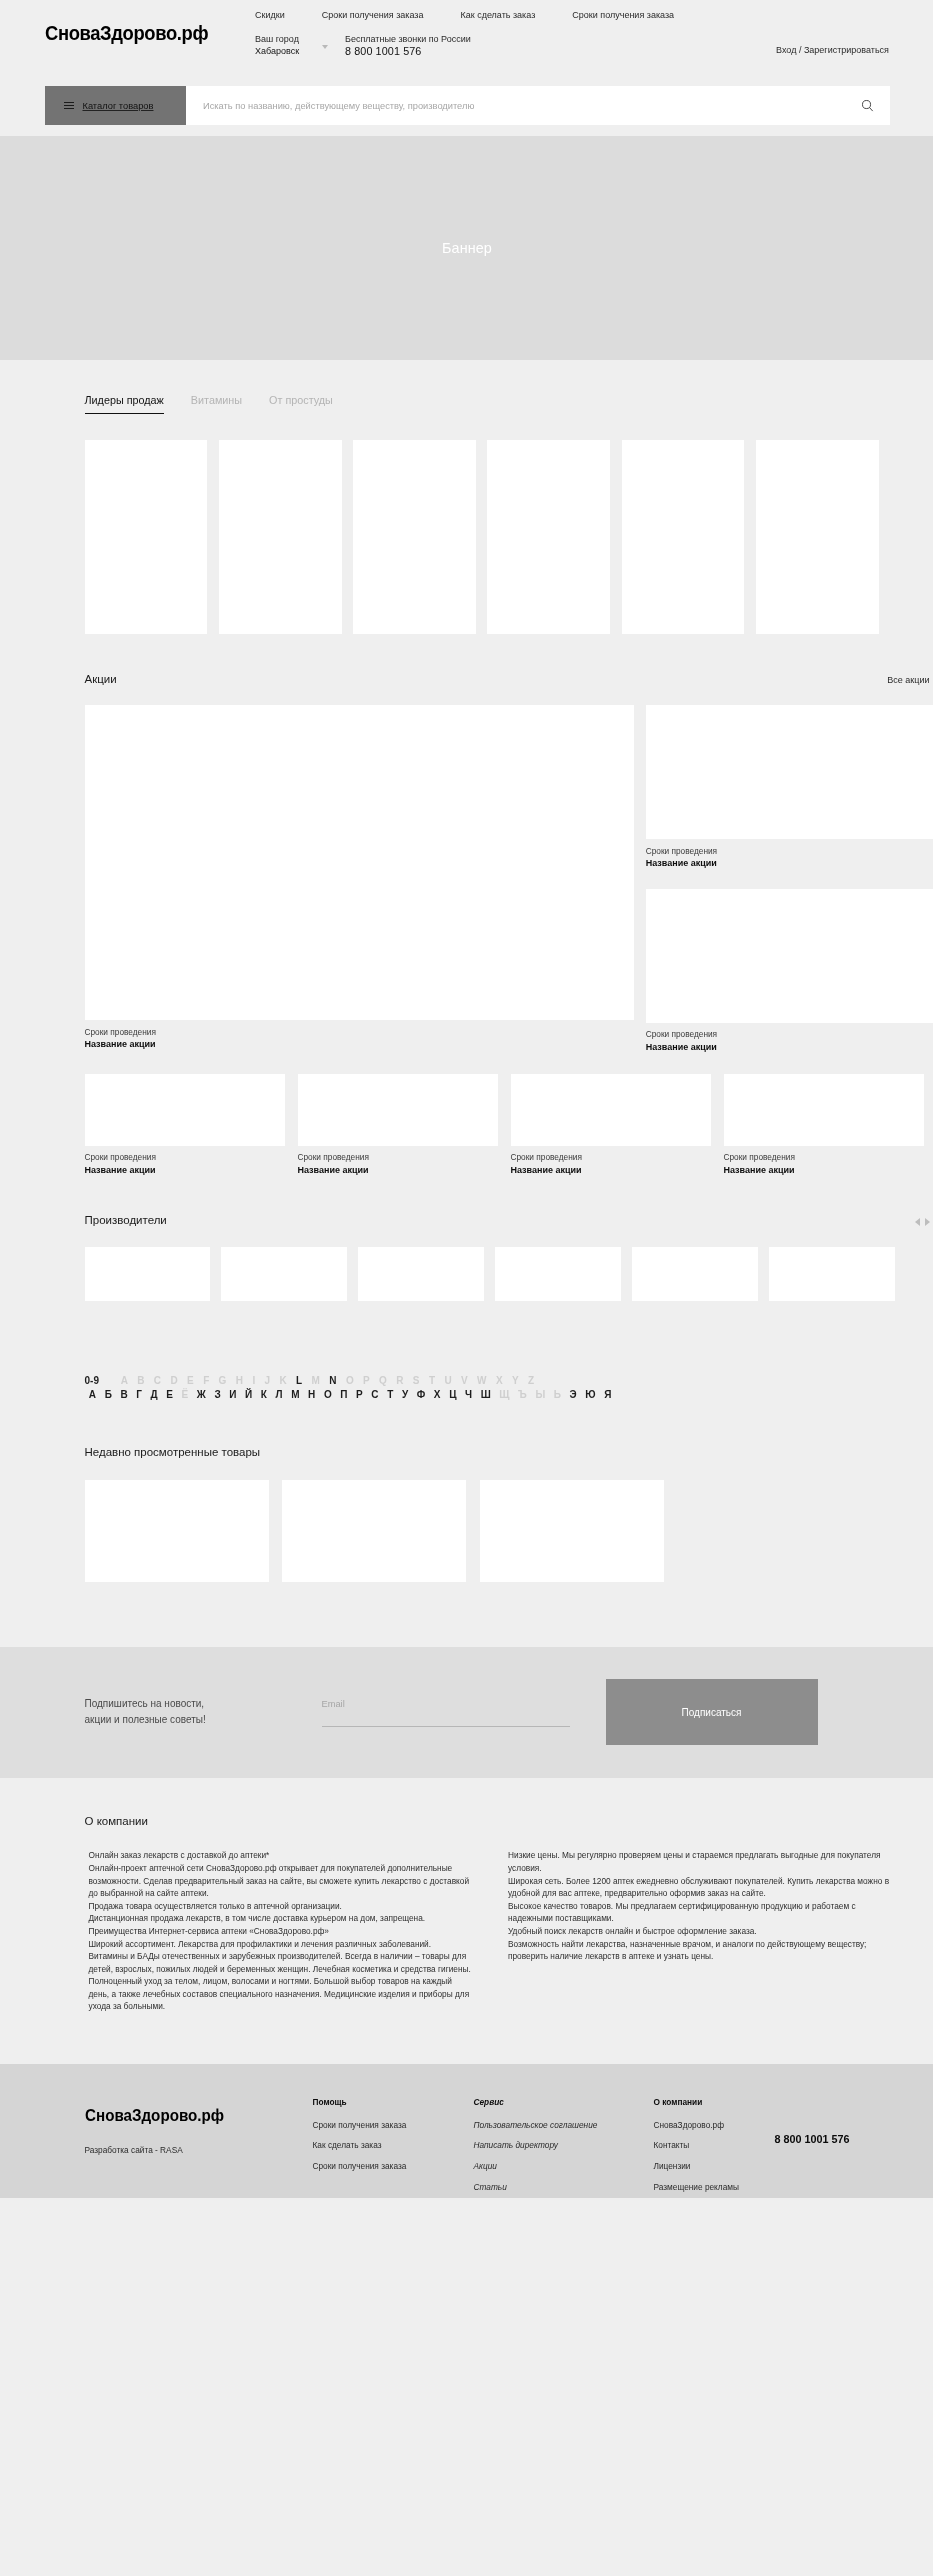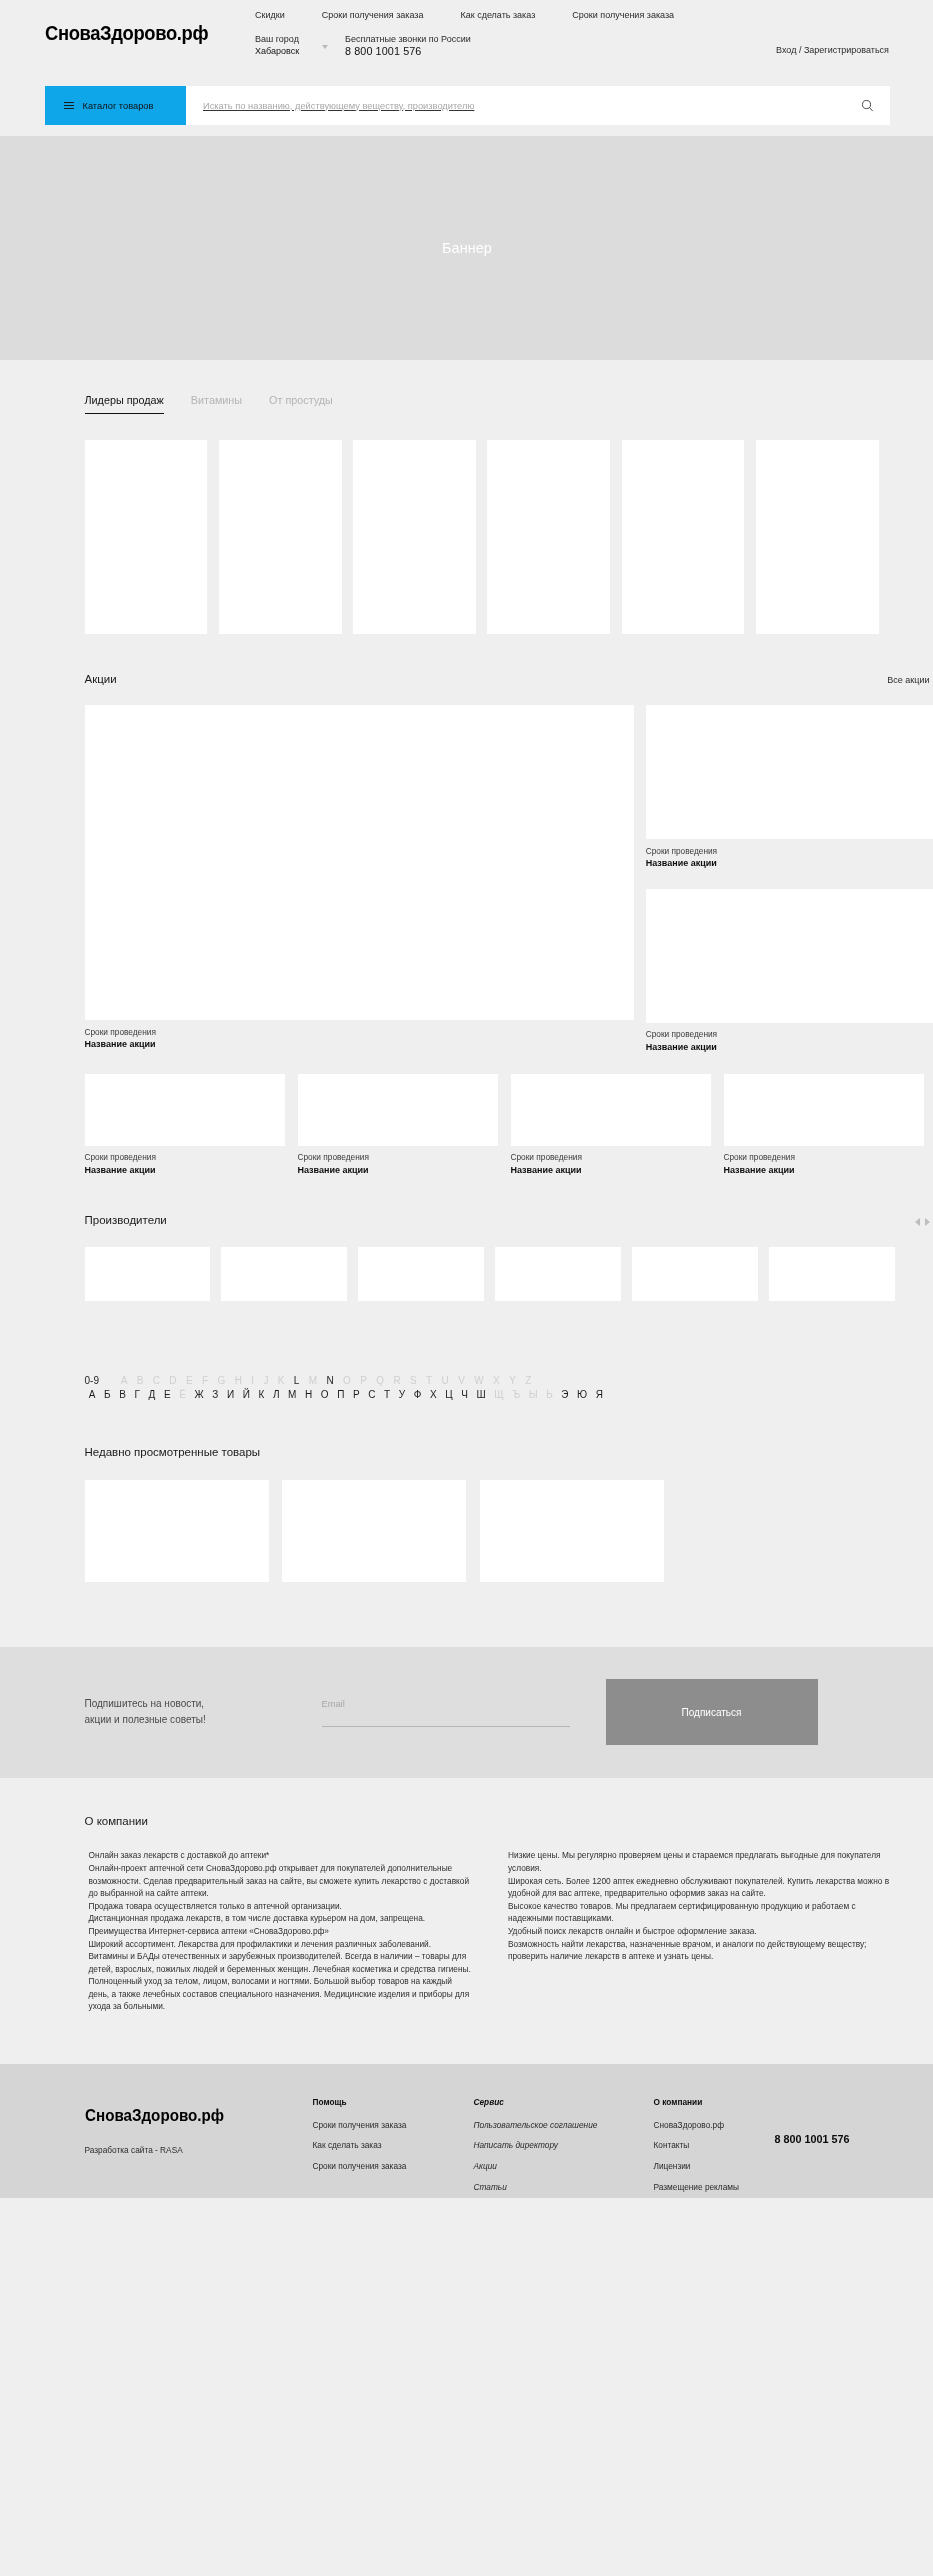--- a/index.html
+++ b/index.html
@@ -53,33 +53,33 @@
     position: absolute; right: 45px; top: 45px;
     font-size: 9px; color: #2b2b2b; text-decoration: none; white-space: nowrap;
   }
 
   
   .searchrow {
     position: absolute; left: 45px; top: 86px;
     display: flex; width: 845px; height: 39px;
   }
   .catalog-btn {
-    width: 141px; background: #0ea5e9; display: flex; align-items: center;
-    gap: 8px; padding-left: 18.7px; cursor: pointer;
+    width: 141px; background: #737373; display: flex; align-items: center;
+    gap: 8px; padding-left: 18.7px; cursor: pointer; text-decoration: underline;
   }
   .burger { display: flex; flex-direction: column; gap: 2.2px; }
   .burger span { display: block; width: 10.8px; height: 1.1px; background: #1b1b1b; }
   .catalog-btn .txt { font-size: 9.3px; color: #111; white-space: nowrap; }
   .search-field {
     flex: 1; background: #fff; display: flex; align-items: center;
     padding: 0 16px 0 17px; position: relative;
   }
   .search-field input {
     flex: 1; border: 0; outline: 0; background: transparent;
-    font-family: inherit; font-size: 9.3px; color: #333; text-decoration: underline;
+    font-family: inherit; font-size: 9.3px; color: #333;
   }
   .search-field input::placeholder { color: #a7a7a7; }
   .search-ico { width: 13px; height: 13px; flex: 0 0 auto; }
 
   
   .banner {
     height: 224px; background: #dcdcdc;
     display: flex; align-items: center; justify-content: center;
   }
   .banner .label { color: #fff; font-size: 14.4px; letter-spacing: 0.1px; }
@@ -123,21 +123,21 @@
     width: 0; height: 0; cursor: pointer;
     border-top: 4.3px solid transparent; border-bottom: 4.3px solid transparent;
   }
   .arrow-l { border-right: 5px solid #bdbdbd; }
   .arrow-r { border-left: 5px solid #bdbdbd; }
   .manu-row { display: flex; gap: 11.5px; }
   .manu-row .tile { width: 132px; height: 54px; }
 
   
   .alpha-rows { display: flex; flex-direction: column; gap: 2.9px; }
-  .alpha-row { display: flex; align-items: center; }
+  .alpha-row { display: flex; align-items: center; font-weight: bold; }
   .alpha-row .zero {
     font-size: 10px; color: #1d1d1d; margin-right: 17px; cursor: pointer;
   }
   .alpha-row .letters { display: flex; }
   .alpha { font-size: 10px; color: #1d1d1d; cursor: pointer; padding: 0 4.7px; }
   .alpha.off { color: #cfcfcf; }
   .alpha-row.cyr .alpha { padding: 0 4.3px; }
 
   
   .recent-row { display: flex; gap: 13.6px; }

